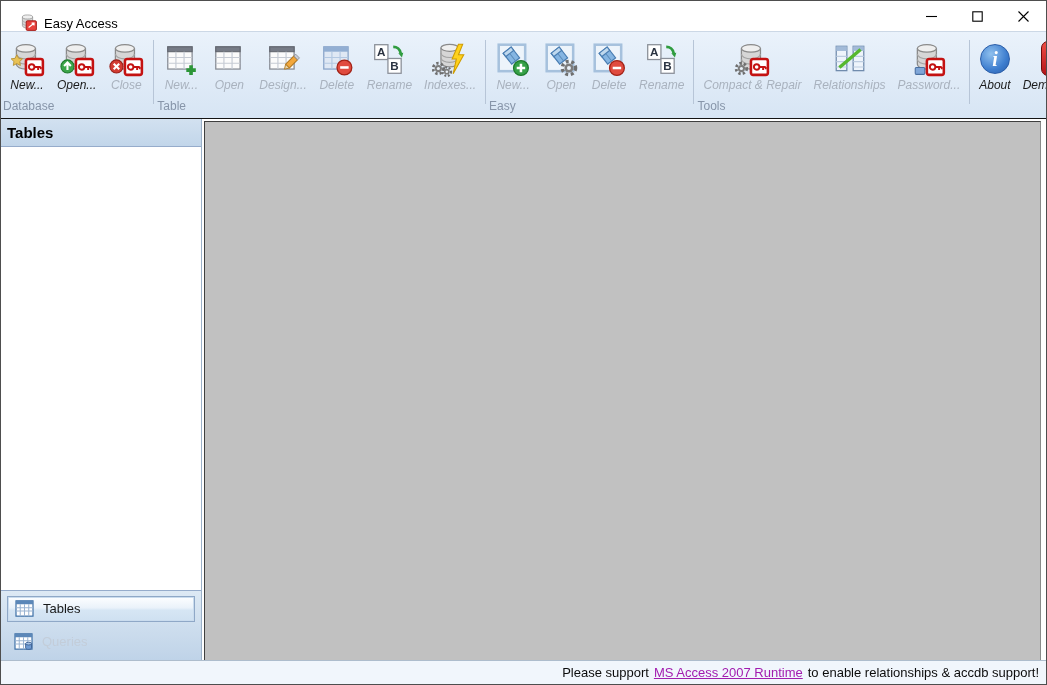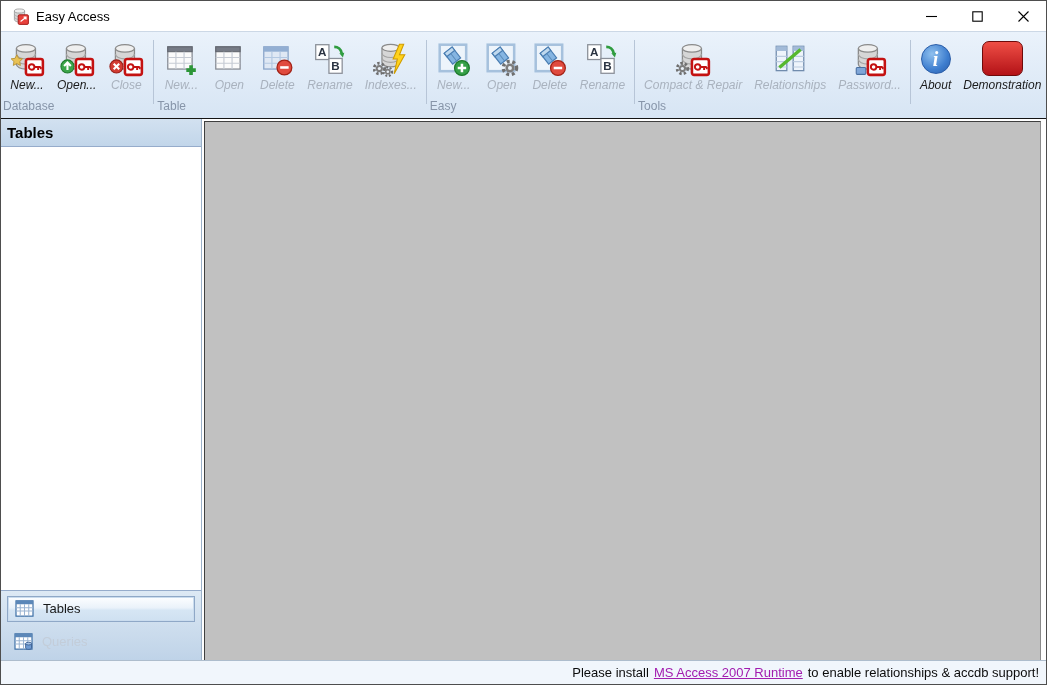--- a/index.html
+++ b/index.html
@@ -1,20 +1,20 @@
 <!DOCTYPE html>
 <html><head>
 <meta charset="utf-8">
 <style>
   * { margin:0; padding:0; box-sizing:border-box; }
   html,body { width:1047px; height:685px; font-family:"Liberation Sans", sans-serif; background:#fff; }
   .window { width:1047px; height:685px; border:1px solid #4e4e4e; display:flex; flex-direction:column; background:#fff; overflow:hidden; }
 
   
-  .titlebar { height:30px; background:#ffffff; display:flex; align-items:center; flex:0 0 auto; }
+  .titlebar { height:30px; background:#ffffff; display:flex; align-items:flex-end; flex:0 0 auto;margin-left:8px; }
   .app-icon { width:20px; height:18px; margin:0 6px 0 9px; position:relative; flex:0 0 auto; }
   .title-text { font-size:13px; color:#000; }
   .win-controls { margin-left:auto; display:flex; height:30px; }
   .ctrl { width:46px; height:30px; display:flex; align-items:center; justify-content:center; }
   .ctrl svg { display:block; }
 
   
   .ribbon { height:88px; flex:0 0 auto; background:linear-gradient(#eaf2fb,#d7e5f4);
             border-top:1px solid #ccd8e6; border-bottom:1px solid #141414;
             display:flex; align-items:stretch; padding:0 2px; }
@@ -182,20 +182,33 @@
           <span class="ricon">
             <svg width="36" height="36" viewBox="0 0 34 34">
                 <use href="#tbl"></use>
               </svg>
           </span>
           <span class="rlabel">Open</span>
         </div>
         <div class="ritem disabled">
           <span class="ricon">
             <svg width="36" height="36" viewBox="0 0 34 34">
+                <use href="#tbl"></use>
+              <g transform="translate(29,16) rotate(45)">
+                  <rect x="-2.5" y="0" width="5" height="11" fill="#f2a73c" stroke="#b07820" stroke-width="1"></rect>
+                  <polygon points="-2.5,11 2.5,11 0,15" fill="#e9d6ad" stroke="#b07820" stroke-width="0.8"></polygon>
+                  <rect x="-2.5" y="-2.5" width="5" height="2.5" fill="#c9cdd6" stroke="#8d919a" stroke-width="0.8"></rect>
+                </g>
+            </svg>
+          </span>
+          <span class="rlabel">Design...</span>
+        </div>
+        <div class="ritem disabled">
+          <span class="ricon">
+            <svg width="36" height="36" viewBox="0 0 34 34">
               <g opacity="0.9">
                   <rect x="4.5" y="5.5" width="23" height="21" fill="#dfe8f4" stroke="#7f9cc4" stroke-width="1.2"></rect>
                   <rect x="4.5" y="5.5" width="23" height="4.6" fill="#8aa8cf"></rect>
                   <path d="M4.5 15.6h23 M4.5 21h23 M12.2 10.1v16.4 M19.9 10.1v16.4" stroke="#aec4e0" stroke-width="1.1" fill="none"></path>
                 </g>
               <circle cx="24" cy="25" r="7" fill="#e04b3f" stroke="#a32216" stroke-width="1.2"></circle>
               <path d="M20 25h8" stroke="#fff" stroke-width="2.4"></path>
             </svg>
           </span>
           <span class="rlabel">Delete</span>
@@ -374,20 +387,20 @@
         </div>
       </div>
     </div>
 
     <div class="main-wrap">
       <div class="main"></div>
     </div>
   </div>
 
   <div class="statusbar">
-    <span>Please install</span>
+    <span>Please support</span>
     <span class="gap"></span>
     <span class="status-link">MS Access 2007 Runtime</span>
     <span class="gap"></span>
     <span>to enable relationships &amp; accdb support!</span>
   </div>
 
 </div>
 
 </body></html>

